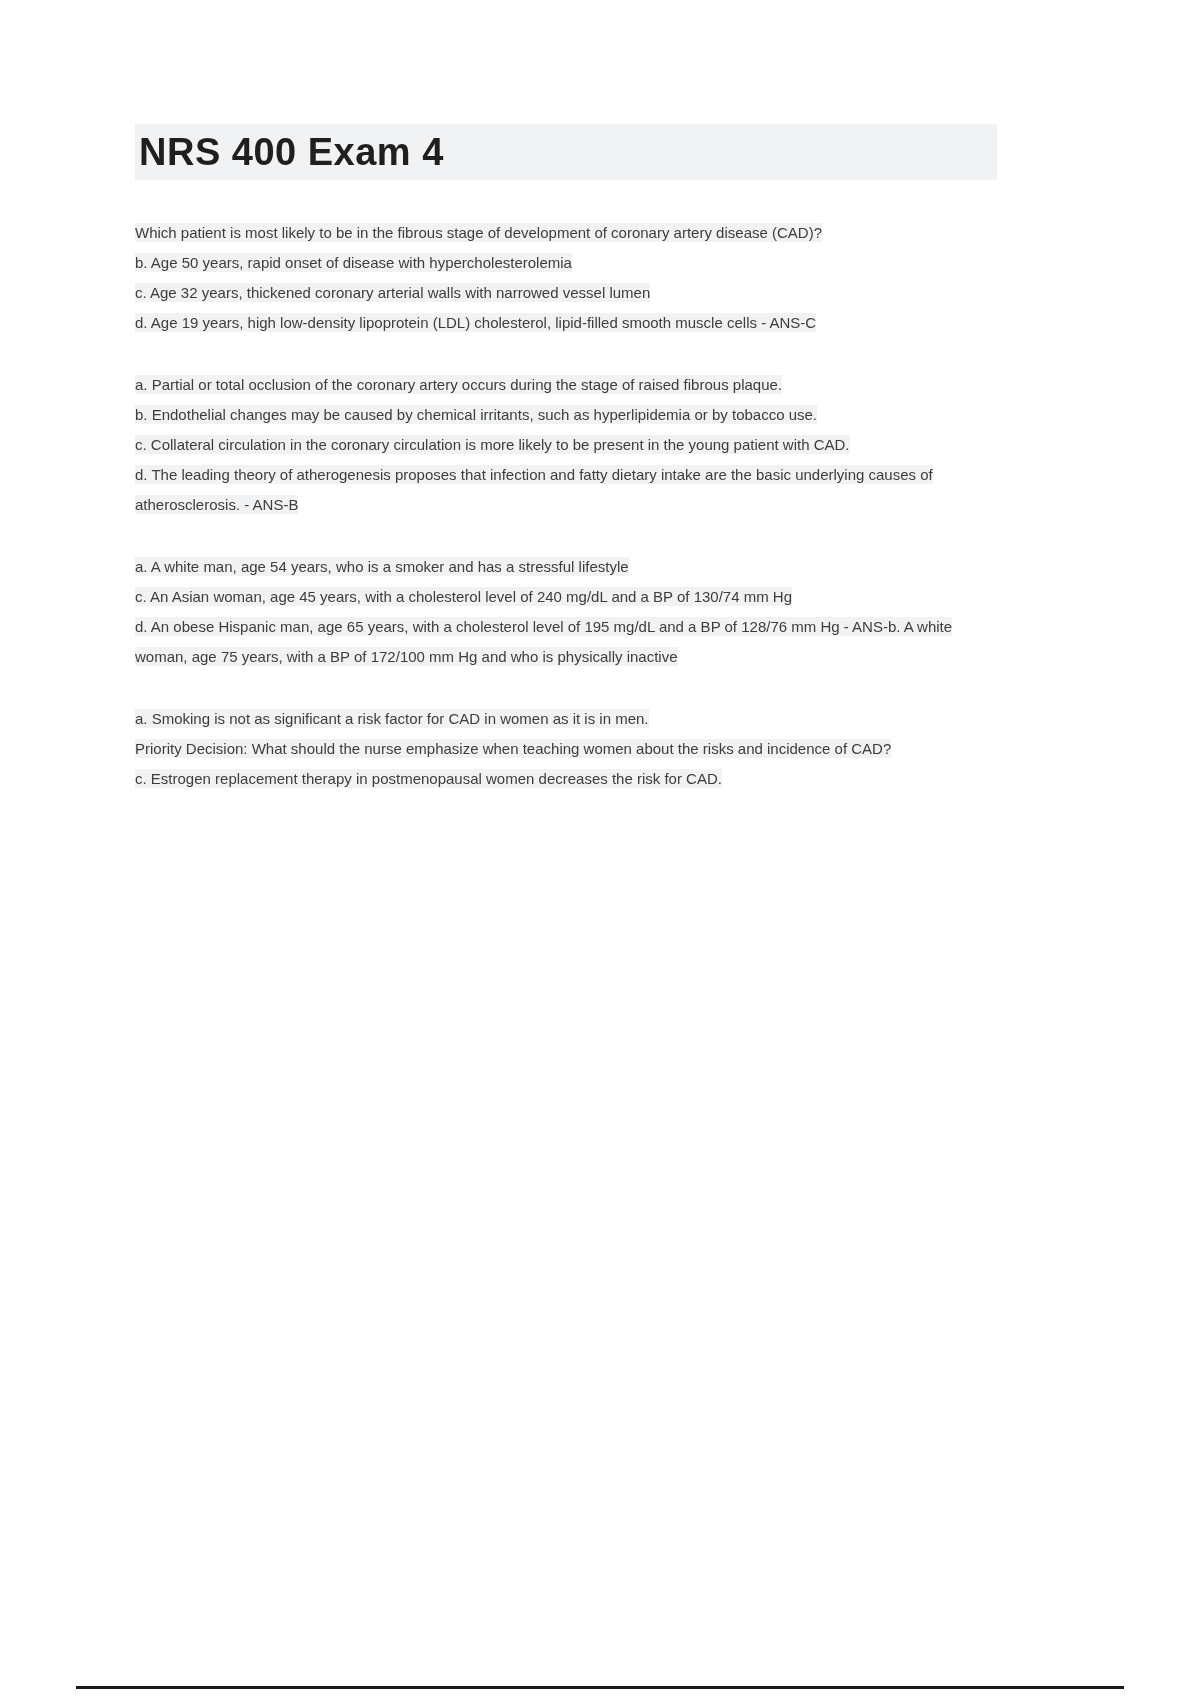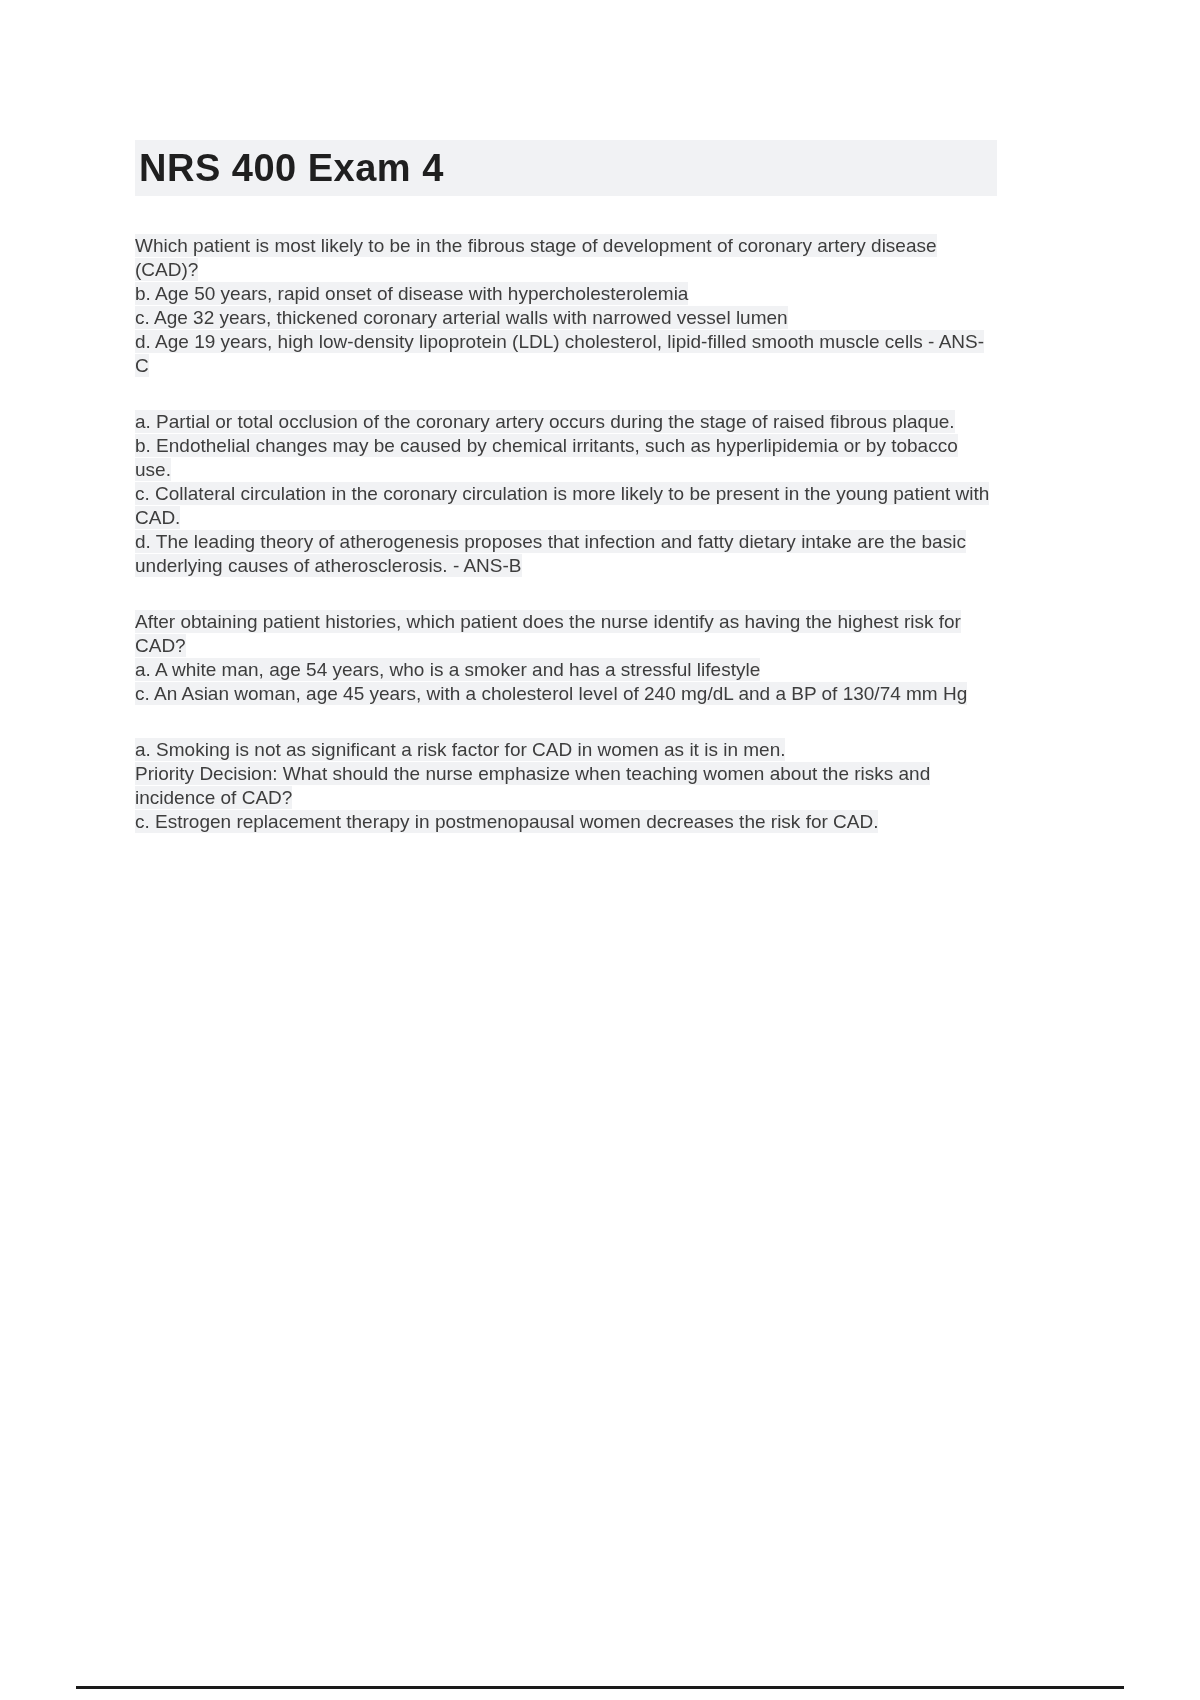--- a/index.html
+++ b/index.html
@@ -18,40 +18,40 @@
     position: relative;
     width: 1200px;
     height: 1700px;
     margin: 0 auto;
     background: var(--page-bg);
     overflow: hidden;
   }
   .content {
     position: absolute;
     left: 135px;
-    top: 140px;
+    top: 124px;
     width: 862px;
   }
   h1.title {
     display: block;
     background: var(--highlight);
     color: var(--title-text);
     font-size: 38px;
     line-height: 56px;
     font-weight: bold;
     padding: 0 4px;
     margin-bottom: 38px;
     letter-spacing: 0.5px;
   }
   .question {
     margin-bottom: 32px;
   }
   .line {
-    font-size: 19px;
-    line-height: 24px;
+    font-size: 15px;
+    line-height: 30px;
     color: var(--text);
   }
   .hl {
     background: var(--highlight);
     color: var(--text);
     padding: 1px 0;
     -webkit-box-decoration-break: clone;
     box-decoration-break: clone;
   }
   .bottom-rule {
@@ -81,23 +81,23 @@
     </section>
 
     <section class="question">
       <p class="line"><span class="hl">a. Partial or total occlusion of the coronary artery occurs during the stage of raised fibrous plaque.</span></p>
       <p class="line"><span class="hl">b. Endothelial changes may be caused by chemical irritants, such as hyperlipidemia or by tobacco use.</span></p>
       <p class="line"><span class="hl">c. Collateral circulation in the coronary circulation is more likely to be present in the young patient with CAD.</span></p>
       <p class="line"><span class="hl">d. The leading theory of atherogenesis proposes that infection and fatty dietary intake are the basic underlying causes of atherosclerosis. - ANS-B</span></p>
     </section>
 
     <section class="question">
-      <p class="line"><span class="hl">After obtaining patient histories, which patient does the nurse identify as having the highest risk for CAD?</span></p>
       <p class="line"><span class="hl">a. A white man, age 54 years, who is a smoker and has a stressful lifestyle</span></p>
       <p class="line"><span class="hl">c. An Asian woman, age 45 years, with a cholesterol level of 240 mg/dL and a BP of 130/74 mm Hg</span></p>
+      <p class="line"><span class="hl">d. An obese Hispanic man, age 65 years, with a cholesterol level of 195 mg/dL and a BP of 128/76 mm Hg - ANS-b. A white woman, age 75 years, with a BP of 172/100 mm Hg and who is physically inactive</span></p>
     </section>
 
     <section class="question">
       <p class="line"><span class="hl">a. Smoking is not as significant a risk factor for CAD in women as it is in men.</span></p>
       <p class="line"><span class="hl">Priority Decision: What should the nurse emphasize when teaching women about the risks and incidence of CAD?</span></p>
       <p class="line"><span class="hl">c. Estrogen replacement therapy in postmenopausal women decreases the risk for CAD.</span></p>
     </section>
 
   </div>
 

